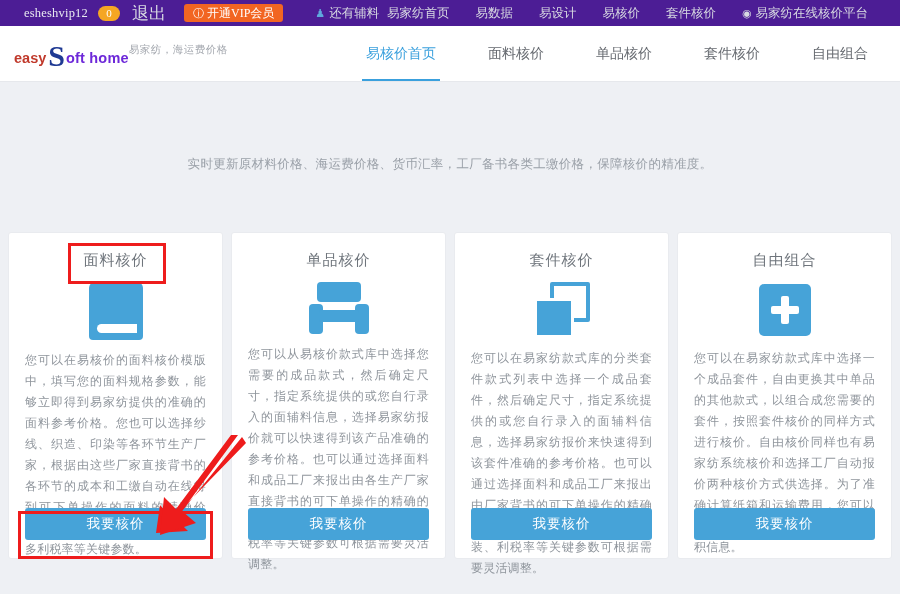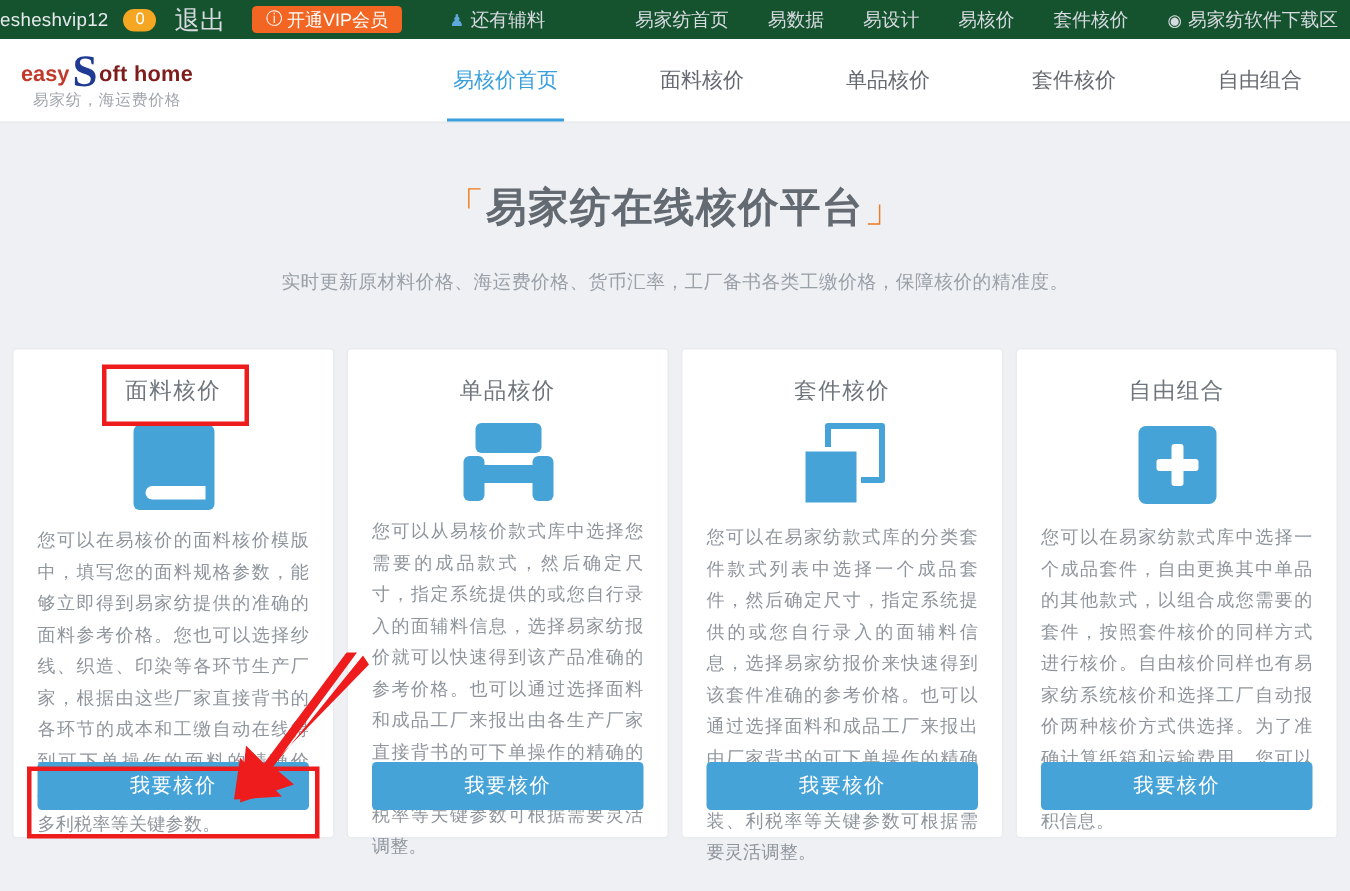--- a/index.html
+++ b/index.html
@@ -8,27 +8,28 @@
     width: 900px; height: 594px;
     font-family: "Liberation Sans", "DejaVu Sans", sans-serif;
     background: #eef0f4;
     overflow: hidden;
     position: relative;
   }
 
   
   .topbar {
     height: 26px;
-    background: #14532d;
+    background: #4c1d95;
     display: flex;
     align-items: center;
-    padding: 0 0;
+    padding: 0 24px;
     color: #d8dae2;
     font-size: 12px;
     position: relative;
+    font-family: Liberation Serif, serif;
   }
   .topbar-left { display: flex; align-items: center; gap: 10px; }
   .tb-user { color: #e8eaf0; font-size: 12.5px; letter-spacing: .2px; }
   .tb-badge {
     background: #f5a623; color: #ffffff;
     border-radius: 9px; min-width: 22px; height: 15px;
     display: inline-flex; align-items: center; justify-content: center;
     font-size: 11px; padding: 0 5px; line-height: 1;
   }
   .tb-logout { color: #d8dae2; text-decoration: none; font-size: 17px; margin-left: 2px; }
@@ -72,29 +73,29 @@
   .logo-mark {
     display: flex; align-items: baseline;
     font-size: 17px; font-weight: bold; line-height: 1;
   }
   .logo-easy { color: #c0392b; font-size: 14.5px; font-weight: bold; }
   .logo-s {
     color: #1f3a93; font-size: 30px; font-weight: bold;
     font-family: "Liberation Serif", serif;
     line-height: .8; margin: 0 1px 0 2px; position: relative; top: 3px;
   }
-  .logo-soft { color: #7f1d1d; font-size: 14.5px; font-weight: bold; letter-spacing: .2px; }
+  .logo-soft { color: #6d28d9; font-size: 14.5px; font-weight: bold; letter-spacing: .2px; }
   .logo-sub { color: #a2a6ad; font-size: 10.5px; margin-top: 2px; letter-spacing: .5px; }
-  .logo-col { display: flex; flex-direction: column; text-align: center; }
+  .logo-col { display: flex; flex-direction: row; }
 
   .mainnav {
     margin-left: auto;
     display: flex; align-items: stretch;
     height: 100%;
-    gap: 16px;
+    gap: 0;
     padding-right: 6px;
   }
   .mn-item {
     display: flex; align-items: center; justify-content: center;
     padding: 0 26px;
     color: #666a70; font-size: 14px; text-decoration: none;
     position: relative; height: 100%;
   }
   .mn-item.active { color: #3aa0dd; }
   .mn-item.active::after {
@@ -109,21 +110,21 @@
     font-size: 27px; font-weight: bold; color: #636a72;
     letter-spacing: 1px;
     display: inline-block; position: relative;
     padding: 0 18px;
   }
   .hero-title .brk {
     color: #f07a1f; font-weight: normal;
     font-family: "DejaVu Sans", sans-serif;
   }
   .hero-sub {
-    margin-top: 24px;
+    margin-top: 36px;
     font-size: 12.5px; color: #9aa0a8; letter-spacing: .3px;
   }
 
   
   .cards {
     position: absolute;
     left: 8px; right: 8px; top: 232px;
     display: flex; gap: 8px;
   }
   .card {
@@ -237,21 +238,21 @@
     </span>
   </div>
   <div class="topbar-right">
     <a class="tb-nav" href="#">易家纺首页</a>
     <a class="tb-nav" href="#">易数据</a>
     <a class="tb-nav" href="#">易设计</a>
     <a class="tb-nav" href="#">易核价</a>
     <a class="tb-nav" href="#">套件核价</a>
     <a class="tb-nav dl" href="#">
       <span class="ic">◉</span>
-      <span>易家纺软件下载区</span>
+      <span>易家纺在线核价平台</span>
     </a>
   </div>
 </div>
 
 <div class="header">
   <div class="logo">
     <div class="logo-col">
       <div class="logo-mark">
         <span class="logo-easy">easy</span>
         <span class="logo-s">S</span>
@@ -263,23 +264,20 @@
   <nav class="mainnav">
     <a class="mn-item active" href="#">易核价首页</a>
     <a class="mn-item" href="#">面料核价</a>
     <a class="mn-item" href="#">单品核价</a>
     <a class="mn-item" href="#">套件核价</a>
     <a class="mn-item" href="#">自由组合</a>
   </nav>
 </div>
 
 <div class="hero">
-  <div class="hero-title">
-    <span class="brk">「</span><span>易家纺在线核价平台</span><span class="brk">」</span>
-  </div>
   <div class="hero-sub">实时更新原材料价格、海运费价格、货币汇率，工厂备书各类工缴价格，保障核价的精准度。</div>
 </div>
 
 <div class="cards">
 
   <div class="card">
     <div class="card-title">面料核价</div>
     <div class="card-icon">
         <div class="ico-book"></div>
       </div>

